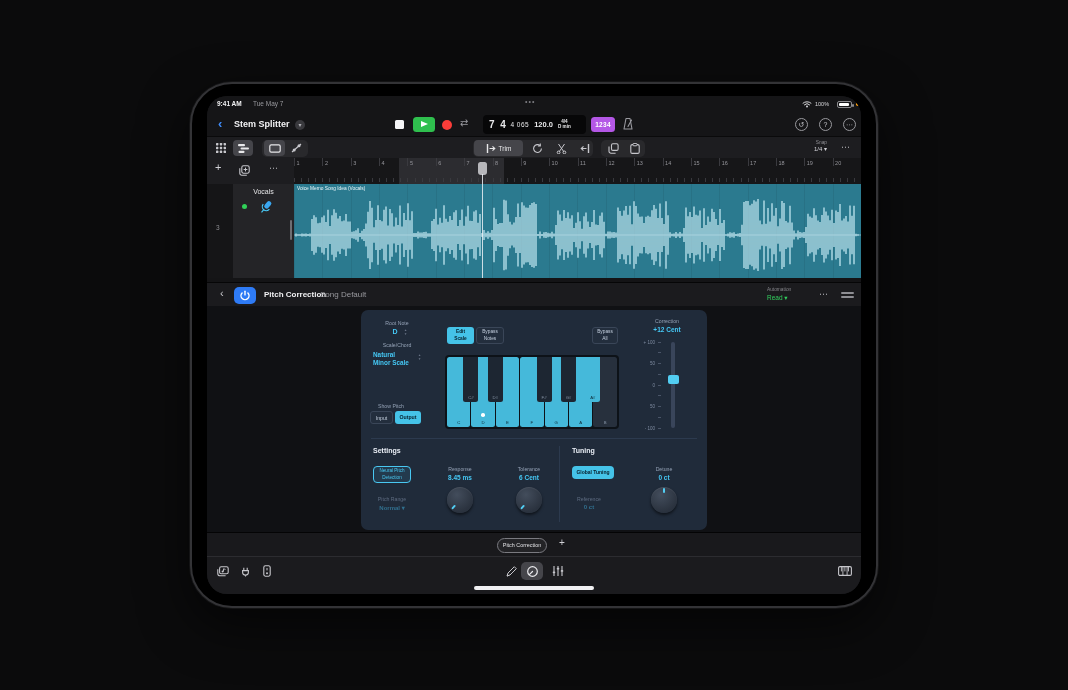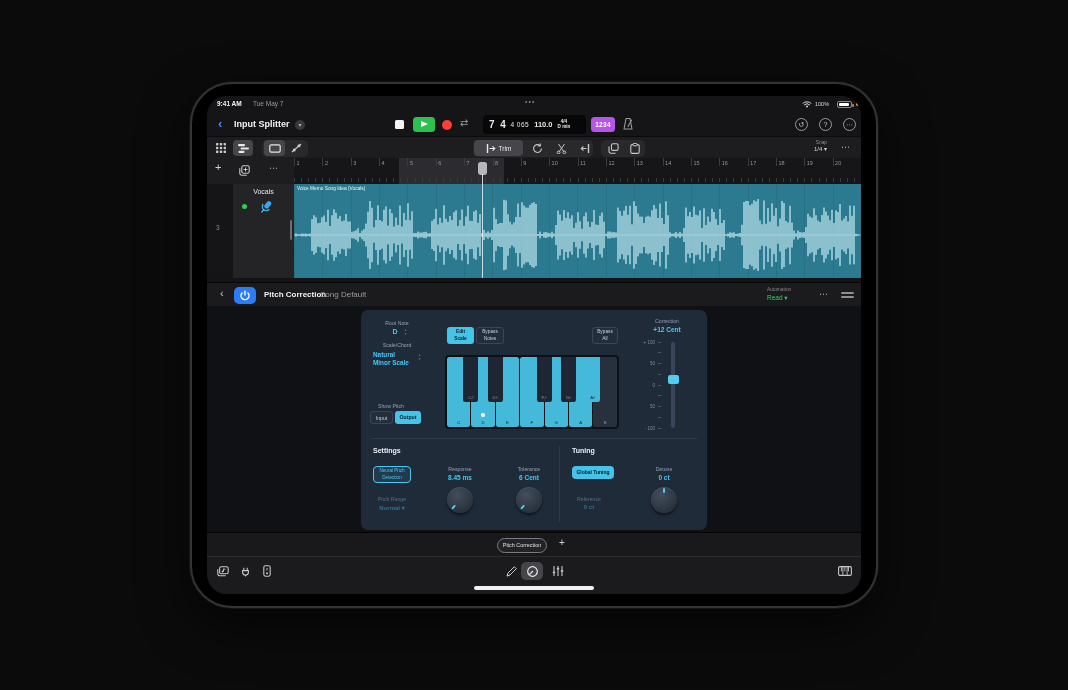--- a/index.html
+++ b/index.html
@@ -173,34 +173,34 @@
       <span class="st-pct">100%</span>
       <span class="battery">
             <i></i>
             <b></b>
           </span>
       <span class="mic-dot"></span>
     </div>
 
     <div class="row transport">
       <span class="tp-back">‹</span>
-      <span class="tp-title">Input Splitter</span>
+      <span class="tp-title">Stem Splitter</span>
       <span class="tp-title-chev">▾</span>
       <span class="tp-stop">
             <i></i>
           </span>
       <span class="tp-play">
             <i></i>
           </span>
       <span class="tp-rec"></span>
       <span class="tp-cycle">⇄</span>
       <div class="lcd">
         <span class="lcd-pos">7 4</span>
         <span class="lcd-sub">4 065</span>
-        <span class="lcd-tempo">110.0</span>
+        <span class="lcd-tempo">120.0</span>
         <span class="lcd-stack">
           <span>4/4</span>
           <span>D min</span>
         </span>
       </div>
       <span class="badge1234">1234</span>
       <span class="tp-metro">
         <svg width="14" height="14" viewBox="0 0 14 14">
               <path d="M5 1.5h4l2 10.5H3z" fill="none" stroke="#9a9aa0" stroke-width="1.1" stroke-linejoin="round"></path>
               <path d="M7 9.5 10.5 3" stroke="#9a9aa0" stroke-width="1.1" stroke-linecap="round"></path>

